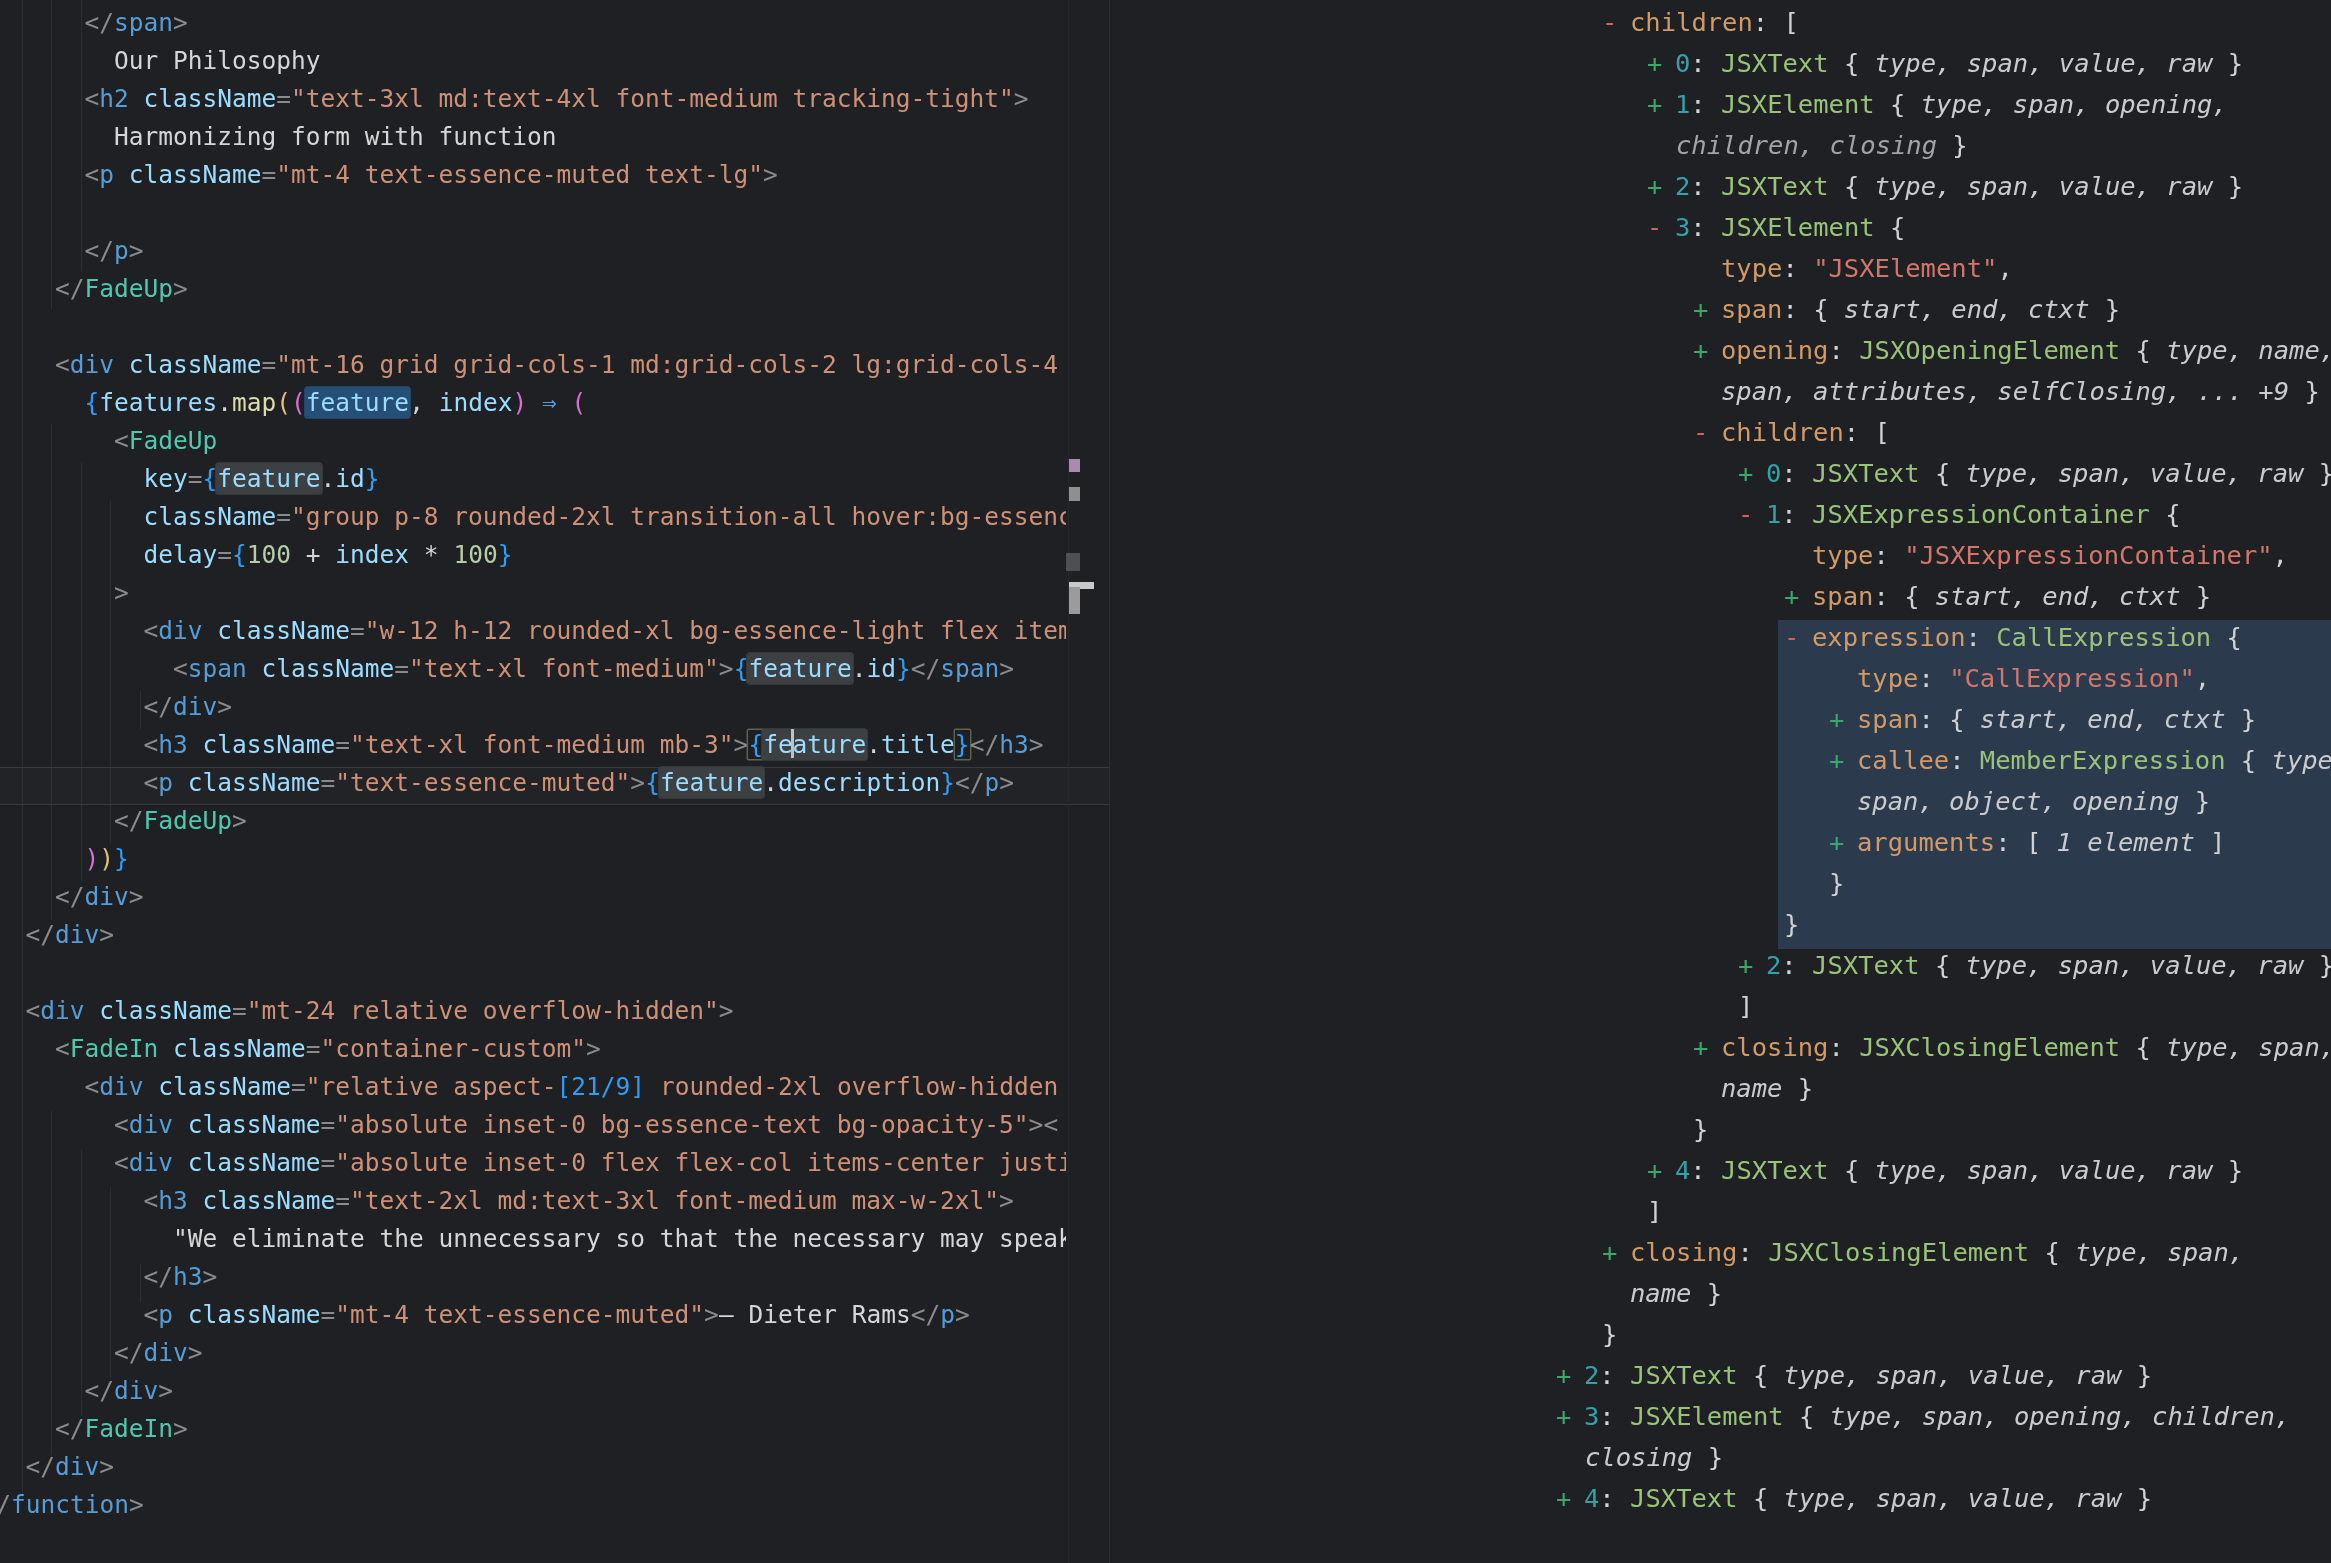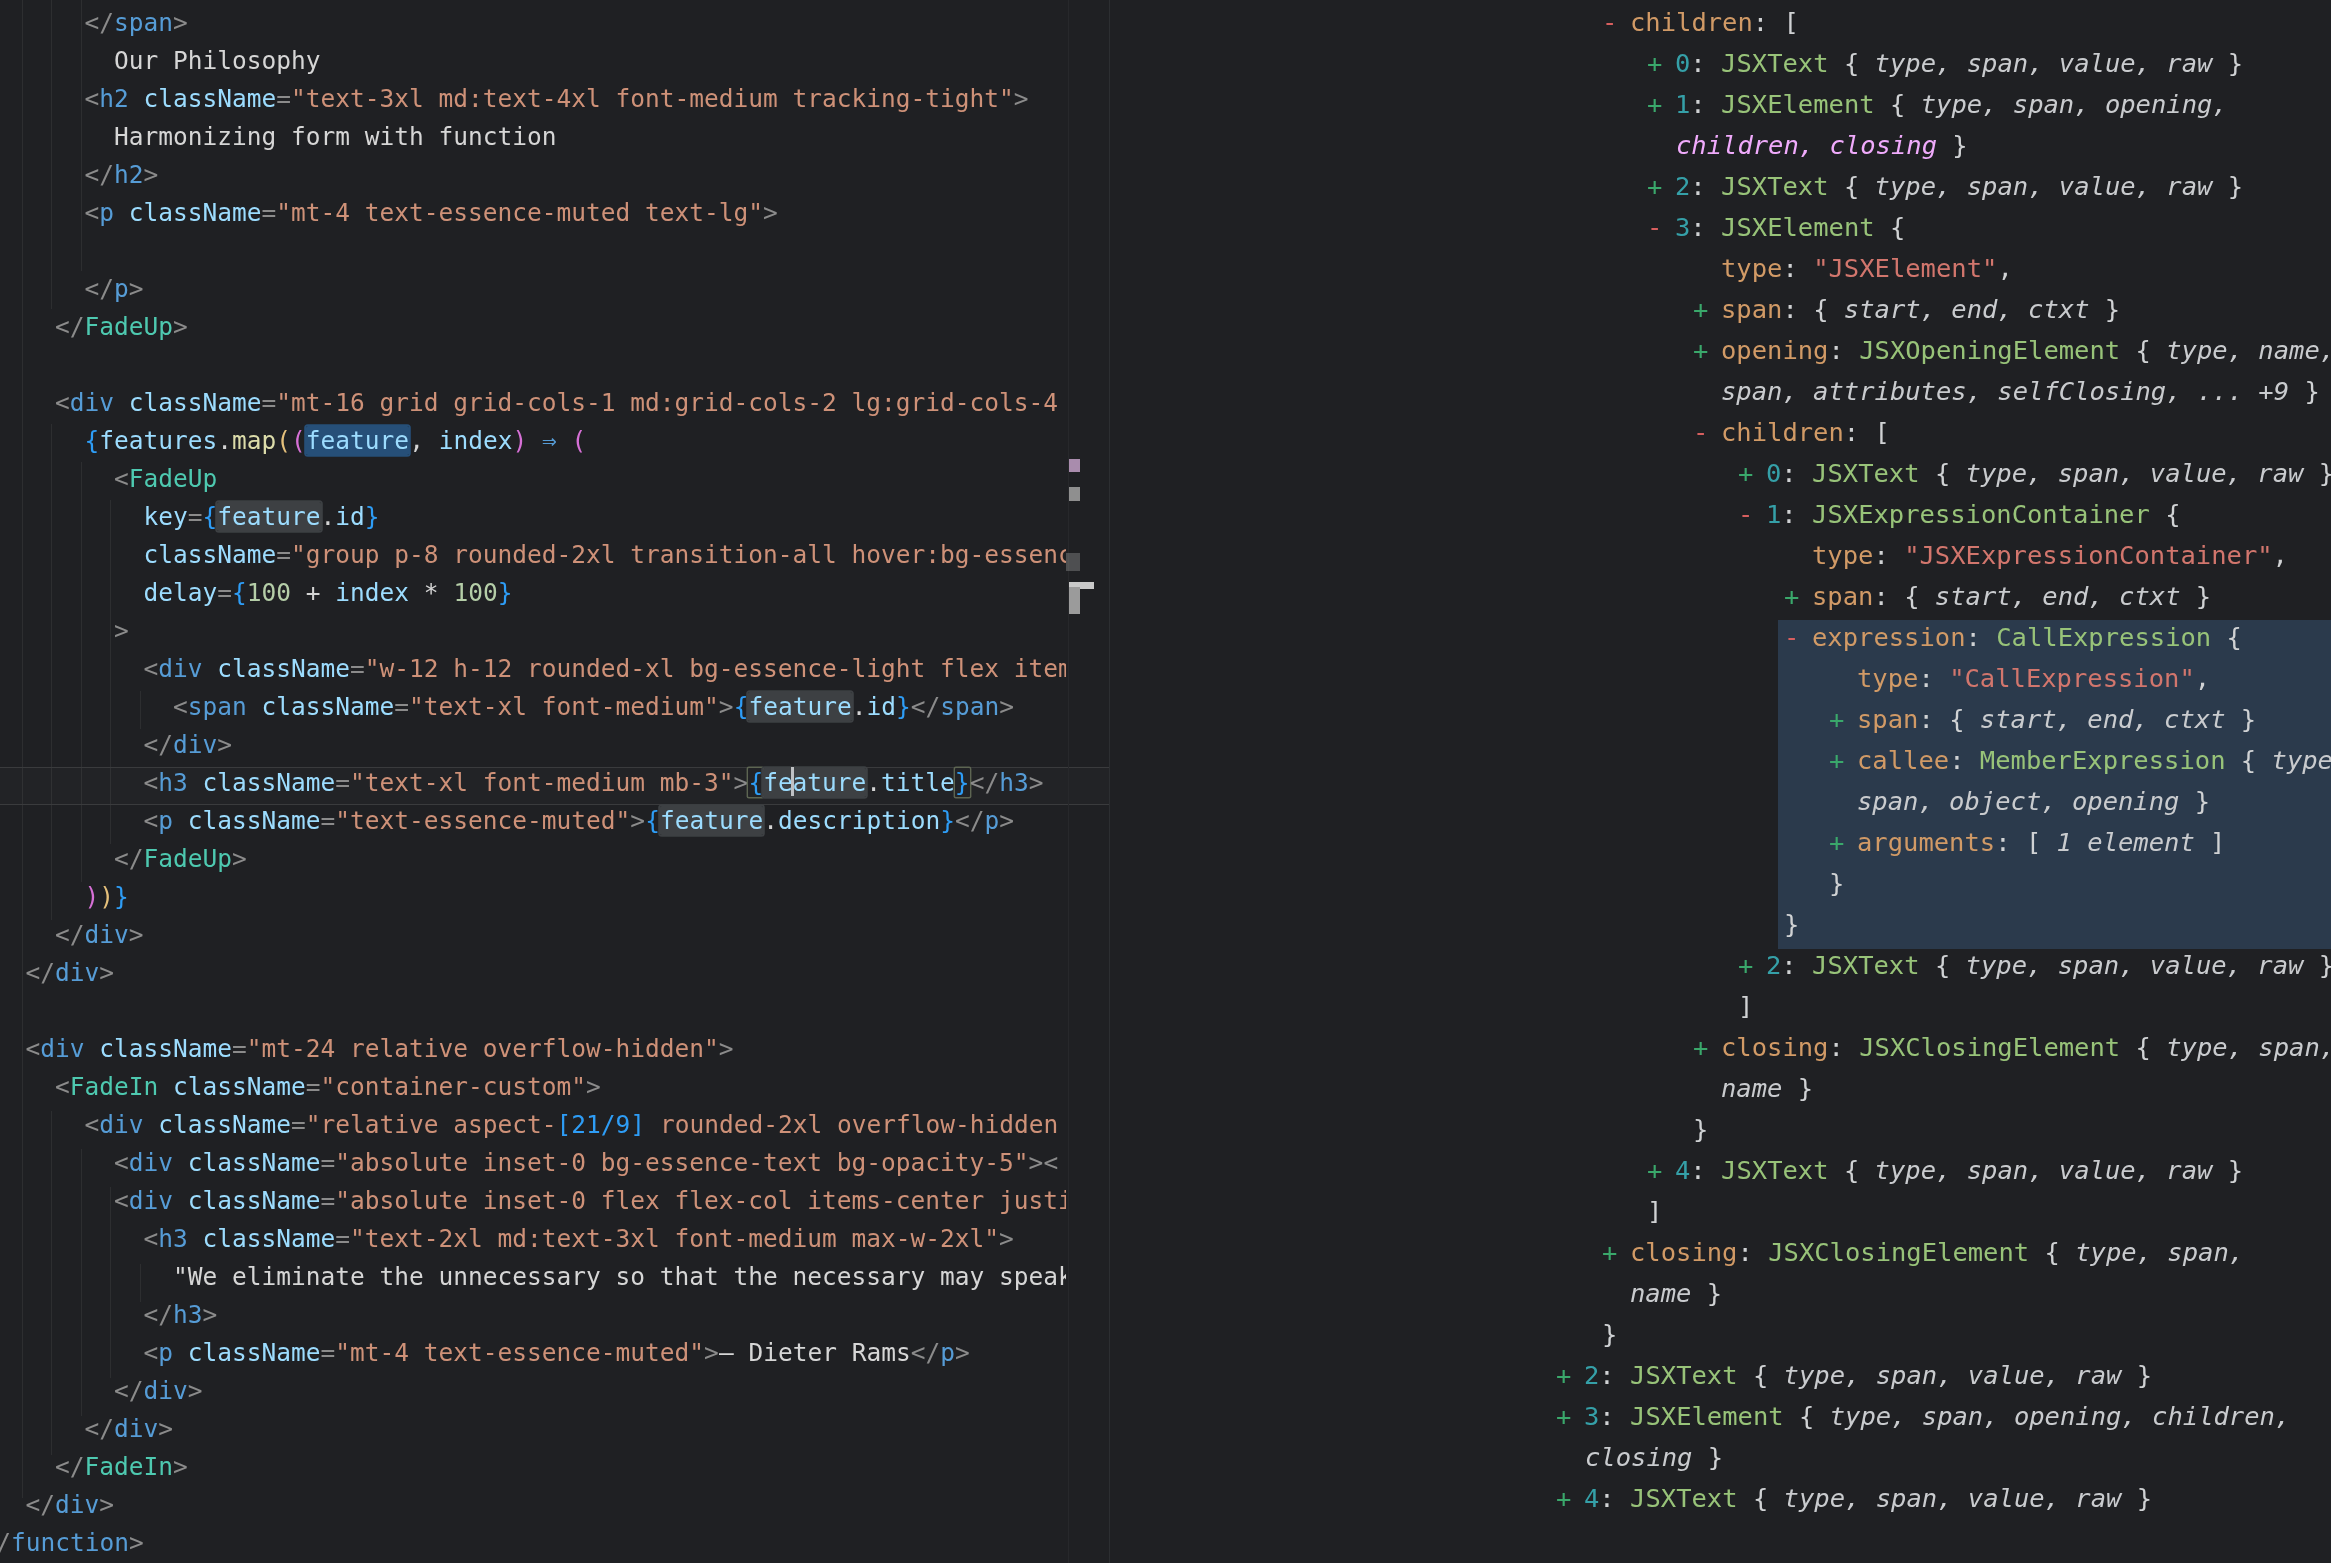--- a/index.html
+++ b/index.html
@@ -31,21 +31,20 @@
 </style>
 </head>
 <body>
 
 <div id="page">
   <div id="editor">
       <div class="cl"><span>    </span><span style="color: rgb(139, 139, 139);">&lt;/</span><span style="color: rgb(86, 156, 214);">span</span><span style="color: rgb(139, 139, 139);">&gt;</span></div>
       <div class="cl"><span>      </span><span style="color: rgb(214, 214, 214);">Our Philosophy</span></div>
       <div class="cl"><span>    </span><span style="color: rgb(139, 139, 139);">&lt;</span><span style="color: rgb(86, 156, 214);">h2</span><span style="color: rgb(214, 214, 214);"> </span><span style="color: rgb(156, 220, 254);">className</span><span style="color: rgb(139, 139, 139);">=</span><span style="color: rgb(206, 145, 120);">"text-3xl md:text-4xl font-medium tracking-tight"</span><span style="color: rgb(139, 139, 139);">&gt;</span></div>
       <div class="cl"><span>      </span><span style="color: rgb(214, 214, 214);">Harmonizing form with function</span></div>
-      <div class="cl"><span>    </span><span style="color: rgb(139, 139, 139);">&lt;/</span><span style="color: rgb(86, 156, 214);">h2</span><span style="color: rgb(139, 139, 139);">&gt;</span></div>
       <div class="cl"><span>    </span><span style="color: rgb(139, 139, 139);">&lt;</span><span style="color: rgb(86, 156, 214);">p</span><span style="color: rgb(214, 214, 214);"> </span><span style="color: rgb(156, 220, 254);">className</span><span style="color: rgb(139, 139, 139);">=</span><span style="color: rgb(206, 145, 120);">"mt-4 text-essence-muted text-lg"</span><span style="color: rgb(139, 139, 139);">&gt;</span></div>
       <div class="cl"><span>      </span></div>
       <div class="cl"><span>    </span><span style="color: rgb(139, 139, 139);">&lt;/</span><span style="color: rgb(86, 156, 214);">p</span><span style="color: rgb(139, 139, 139);">&gt;</span></div>
       <div class="cl"><span>  </span><span style="color: rgb(139, 139, 139);">&lt;/</span><span style="color: rgb(78, 201, 176);">FadeUp</span><span style="color: rgb(139, 139, 139);">&gt;</span></div>
       <div class="cl"><span></span></div>
       <div class="cl"><span>  </span><span style="color: rgb(139, 139, 139);">&lt;</span><span style="color: rgb(86, 156, 214);">div</span><span style="color: rgb(214, 214, 214);"> </span><span style="color: rgb(156, 220, 254);">className</span><span style="color: rgb(139, 139, 139);">=</span><span style="color: rgb(206, 145, 120);">"mt-16 grid grid-cols-1 md:grid-cols-2 lg:grid-cols-4</span></div>
       <div class="cl"><span>    </span><span style="color: rgb(46, 157, 246);">{</span><span style="color: rgb(156, 220, 254);">features</span><span style="color: rgb(212, 212, 212);">.</span><span style="color: rgb(220, 220, 170);">map</span><span style="color: rgb(229, 192, 123);">(</span><span style="color: rgb(214, 112, 214);">(</span><span class="sbox" style="color: rgb(156, 220, 254);">feature</span><span style="color: rgb(212, 212, 212);">, </span><span style="color: rgb(156, 220, 254);">index</span><span style="color: rgb(214, 112, 214);">)</span><span style="color: rgb(212, 212, 212);"> </span><span style="color: rgb(86, 156, 214);">⇒</span><span style="color: rgb(212, 212, 212);"> </span><span style="color: rgb(214, 112, 214);">(</span></div>
       <div class="cl"><span>      </span><span style="color: rgb(139, 139, 139);">&lt;</span><span style="color: rgb(78, 201, 176);">FadeUp</span></div>
       <div class="cl"><span>        </span><span style="color: rgb(156, 220, 254);">key</span><span style="color: rgb(139, 139, 139);">=</span><span style="color: rgb(46, 157, 246);">{</span><span class="wbox" style="color: rgb(156, 220, 254);">feature</span><span style="color: rgb(212, 212, 212);">.</span><span style="color: rgb(156, 220, 254);">id</span><span style="color: rgb(46, 157, 246);">}</span></div>
       <div class="cl"><span>        </span><span style="color: rgb(156, 220, 254);">className</span><span style="color: rgb(139, 139, 139);">=</span><span style="color: rgb(206, 145, 120);">"group p-8 rounded-2xl transition-all hover:bg-essenc</span></div>
@@ -77,21 +76,21 @@
       <div class="cl" style="margin-left: -44px;"><span></span><span style="color: rgb(139, 139, 139);">&lt;/</span><span style="color: rgb(86, 156, 214);">function</span><span style="color: rgb(139, 139, 139);">&gt;</span></div>
     </div>
   <div id="curline"></div>
   <div id="mmline"></div>
   <div id="divider"></div>
   <div id="ast">
     <div id="asthl" style="top: 620px; height: 329px; background: rgb(43, 58, 76);"></div>
   <div class="ar" style="padding-left: 91px;"><span class="mk" style="color: rgb(215, 95, 95);">-</span><span style="color: rgb(209, 154, 102);">children</span><span style="color: rgb(208, 210, 212);">: [</span></div>
       <div class="ar" style="padding-left: 136px;"><span class="mk" style="color: rgb(58, 168, 107);">+</span><span style="color: rgb(53, 160, 168);">0</span><span style="color: rgb(208, 210, 212);">: </span><span style="color: rgb(152, 195, 121);">JSXText</span><span style="color: rgb(208, 210, 212);"> { </span><span class="it" style="color: rgb(201, 203, 206);">type, span, value, raw</span><span style="color: rgb(208, 210, 212);"> }</span></div>
       <div class="ar" style="padding-left: 136px;"><span class="mk" style="color: rgb(58, 168, 107);">+</span><span style="color: rgb(53, 160, 168);">1</span><span style="color: rgb(208, 210, 212);">: </span><span style="color: rgb(152, 195, 121);">JSXElement</span><span style="color: rgb(208, 210, 212);"> { </span><span class="it" style="color: rgb(201, 203, 206);">type, span, opening,</span></div>
-      <div class="ar" style="padding-left: 165px;"><span class="it" style="color: #f0abfc; text-align: center;">children, closing</span><span style="color: rgb(208, 210, 212);"> }</span></div>
+      <div class="ar" style="padding-left: 165px;"><span class="it" style="color: #a3a3a3; text-align: center;">children, closing</span><span style="color: rgb(208, 210, 212);"> }</span></div>
       <div class="ar" style="padding-left: 136px;"><span class="mk" style="color: rgb(58, 168, 107);">+</span><span style="color: rgb(53, 160, 168);">2</span><span style="color: rgb(208, 210, 212);">: </span><span style="color: rgb(152, 195, 121);">JSXText</span><span style="color: rgb(208, 210, 212);"> { </span><span class="it" style="color: rgb(201, 203, 206);">type, span, value, raw</span><span style="color: rgb(208, 210, 212);"> }</span></div>
       <div class="ar" style="padding-left: 136px;"><span class="mk" style="color: rgb(215, 95, 95);">-</span><span style="color: rgb(53, 160, 168);">3</span><span style="color: rgb(208, 210, 212);">: </span><span style="color: rgb(152, 195, 121);">JSXElement</span><span style="color: rgb(208, 210, 212);"> {</span></div>
       <div class="ar" style="padding-left: 210px;"><span style="color: rgb(209, 154, 102);">type</span><span style="color: rgb(208, 210, 212);">: </span><span style="color: rgb(210, 118, 109);">"JSXElement"</span><span style="color: rgb(208, 210, 212);">,</span></div>
       <div class="ar" style="padding-left: 182px;"><span class="mk" style="color: rgb(58, 168, 107);">+</span><span style="color: rgb(209, 154, 102);">span</span><span style="color: rgb(208, 210, 212);">: { </span><span class="it" style="color: rgb(201, 203, 206);">start, end, ctxt</span><span style="color: rgb(208, 210, 212);"> }</span></div>
       <div class="ar" style="padding-left: 182px;"><span class="mk" style="color: rgb(58, 168, 107);">+</span><span style="color: rgb(209, 154, 102);">opening</span><span style="color: rgb(208, 210, 212);">: </span><span style="color: rgb(152, 195, 121);">JSXOpeningElement</span><span style="color: rgb(208, 210, 212);"> { </span><span class="it" style="color: rgb(201, 203, 206);">type, name,</span></div>
       <div class="ar" style="padding-left: 210px;"><span class="it" style="color: rgb(201, 203, 206);">span, attributes, selfClosing, ... +9</span><span style="color: rgb(208, 210, 212);"> }</span></div>
       <div class="ar" style="padding-left: 182px;"><span class="mk" style="color: rgb(215, 95, 95);">-</span><span style="color: rgb(209, 154, 102);">children</span><span style="color: rgb(208, 210, 212);">: [</span></div>
       <div class="ar" style="padding-left: 227px;"><span class="mk" style="color: rgb(58, 168, 107);">+</span><span style="color: rgb(53, 160, 168);">0</span><span style="color: rgb(208, 210, 212);">: </span><span style="color: rgb(152, 195, 121);">JSXText</span><span style="color: rgb(208, 210, 212);"> { </span><span class="it" style="color: rgb(201, 203, 206);">type, span, value, raw</span><span style="color: rgb(208, 210, 212);"> }</span></div>
       <div class="ar" style="padding-left: 227px;"><span class="mk" style="color: rgb(215, 95, 95);">-</span><span style="color: rgb(53, 160, 168);">1</span><span style="color: rgb(208, 210, 212);">: </span><span style="color: rgb(152, 195, 121); margin-top: 12px;">JSXExpressionContainer</span><span style="color: rgb(208, 210, 212);"> {</span></div>
       <div class="ar" style="padding-left: 301px;"><span style="color: rgb(209, 154, 102);">type</span><span style="color: rgb(208, 210, 212);">: </span><span style="color: rgb(210, 118, 109);">"JSXExpressionContainer"</span><span style="color: rgb(208, 210, 212);">,</span></div>

